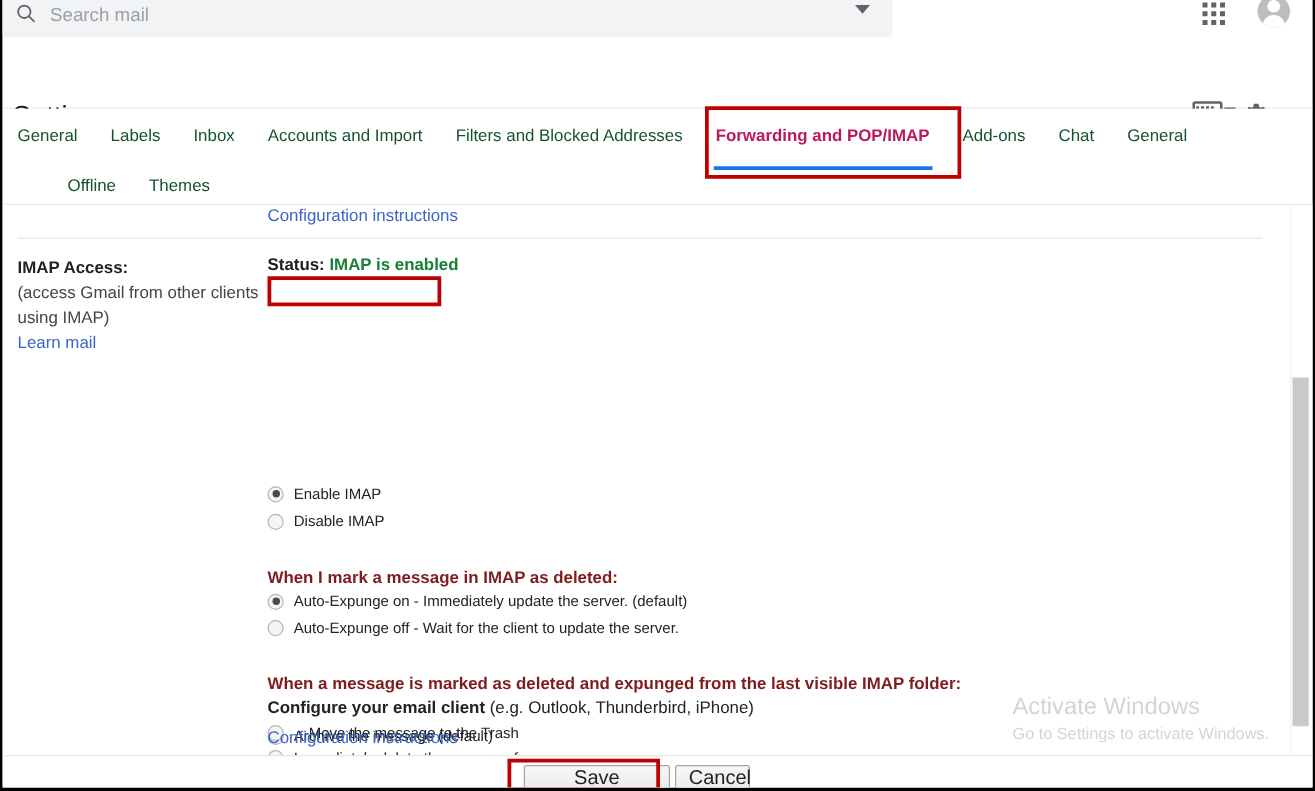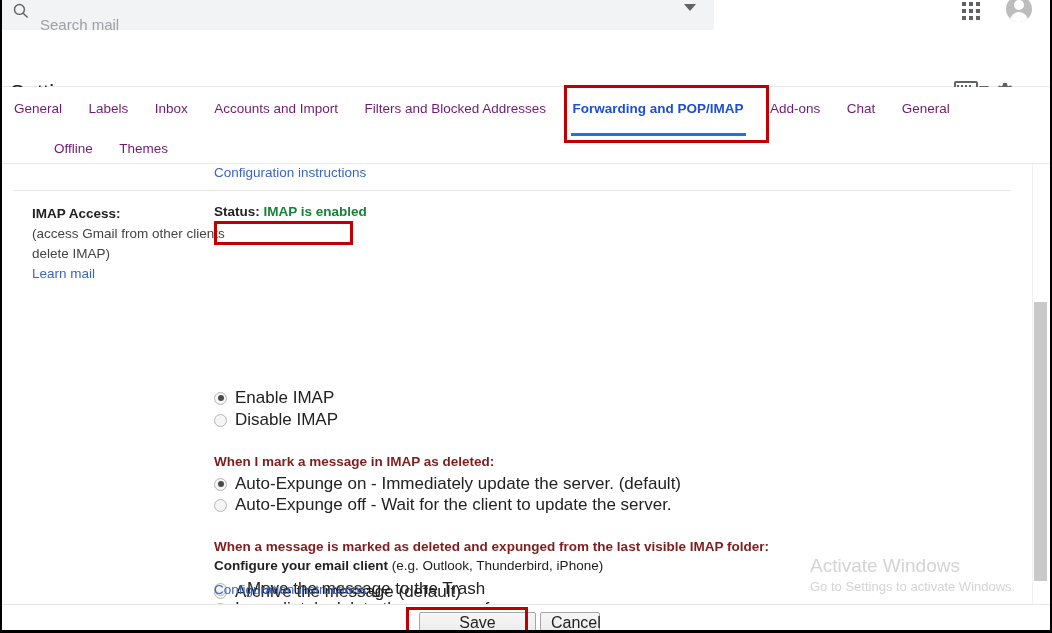--- a/index.html
+++ b/index.html
@@ -44,21 +44,21 @@
     border-radius: 2px;
   }
   .search-icon {
     position: absolute;
     left: 10px; top: 20px;
     width: 17px; height: 17px;
     color: #5f6368;
   }
   .search-input {
     position: absolute;
-    left: 38px; top: 32px;
+    left: 38px; top: 20px;
     width: 600px;
     height: 20px;
     border: none;
     outline: none;
     background: transparent;
     font-family: "Liberation Sans", sans-serif;
     font-size: 15px;
     color: #3c4043;
     padding: 0;
   }
@@ -167,28 +167,28 @@
   .tabrow {
     position: absolute;
     left: 12px;
     white-space: nowrap;
   }
   .tabrow.row1 { top: 11px; }
   .tabrow.row2 { top: 51px; margin-left: 40px; }
   .tab {
     display: inline-block;
     font-size: 13.5px;
-    color: #701a75;
+    color: #14532d;
     margin-right: 22px;
     cursor: pointer;
     padding: 4px 0 6px 0;
     line-height: 14px;
   }
   .tab.active {
-    color: #1d4ed8;
+    color: #be185d;
     font-weight: bold;
   }
   .tab.active .underline {
     display: block;
     height: 3px;
     background: #1a73e8;
     margin-top: 17px;
     margin-left: -2px;
     margin-right: -2px;
   }
@@ -230,21 +230,21 @@
     text-decoration: none;
   }
 
   #cfg-top {
     position: absolute;
     left: 212px; top: 1px;
   }
 
   .label-col {
     position: absolute;
-    left: 30px;
+    left: 12px;
     width: 195px;
     font-size: 13.5px;
     line-height: 20px;
     color: #222222;
   }
   #imap-label { top: 40px; }
   #imap-label .strong { font-weight: bold; display: block; }
   #imap-label .note   { color: #444444; }
 
   .status-line {
@@ -256,21 +256,21 @@
     white-space: nowrap;
   }
   .status-line .state { color: #188038; }
 
   .radio-row {
     position: absolute;
     left: 212px;
     display: flex;
     align-items: center;
     white-space: nowrap;
-    font-size: 17px;
+    font-size: 12px;
     color: #222222;
     cursor: pointer;
   }
   .rdo {
     width: 13px; height: 13px;
     border-radius: 50%;
     border: 1px solid #b6b6b6;
     background: #f5f5f5;
     margin-right: 8px;
     position: relative;
@@ -438,21 +438,21 @@
 
   <div class="content">
 
     <a class="link" id="cfg-top">Configuration instructions</a>
 
     <div class="hr" id="hr-top"></div>
 
     <div class="label-col" id="imap-label">
       <span class="strong">IMAP Access:</span>
       <span class="note">(access Gmail from other clients</span><br>
-      <span class="note">delete IMAP)</span><br>
+      <span class="note">using IMAP)</span><br>
       <a class="link">Learn mail</a>
     </div>
 
     <div class="status-line">
       <span>Status:</span>
       <span class="state">IMAP is enabled</span>
     </div>
 
     <div class="radio-row" id="r-enable">
       <span class="rdo checked"></span>

